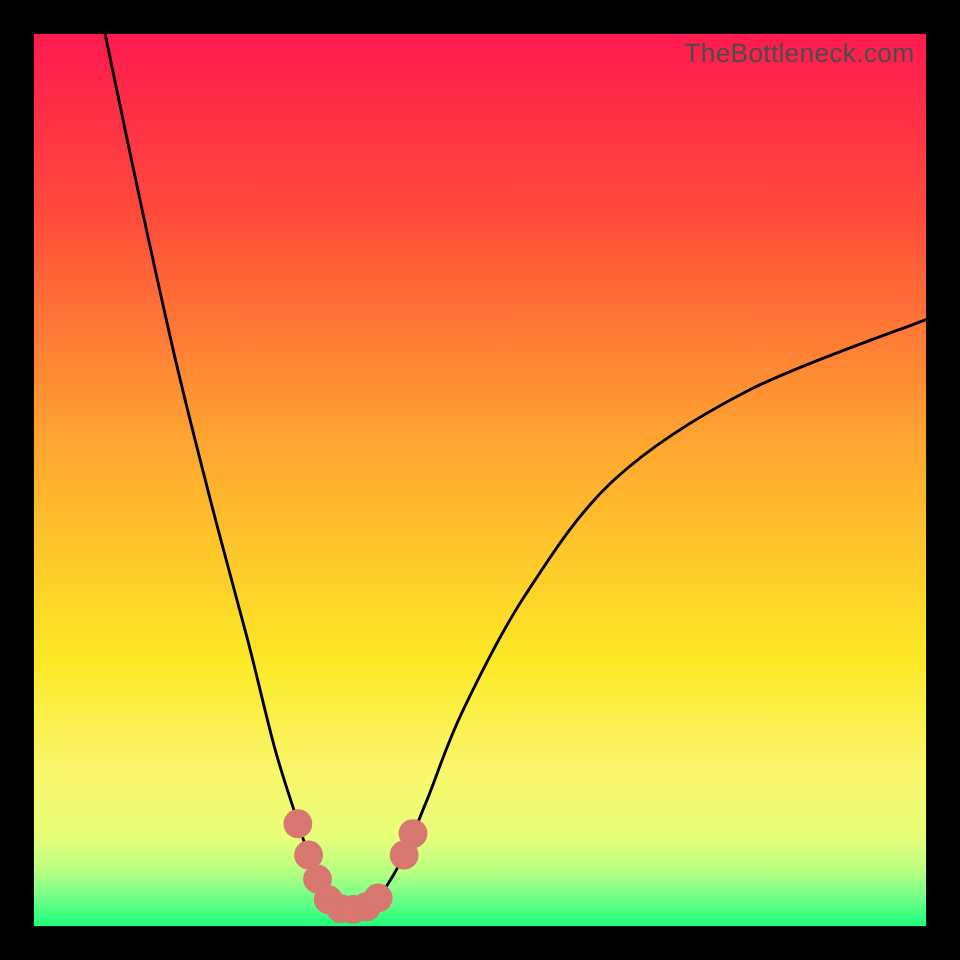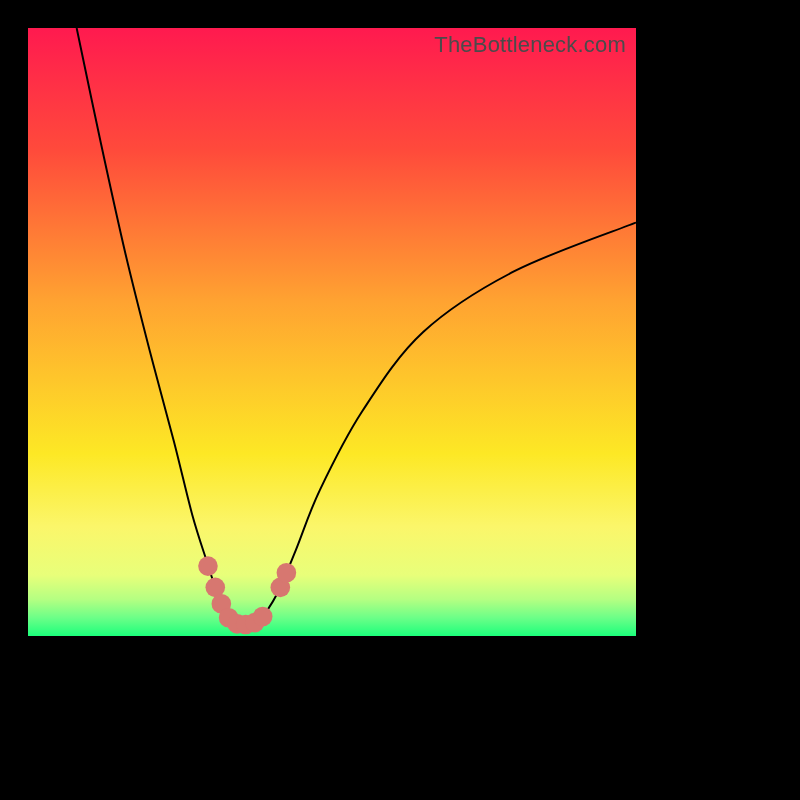--- a/index.html
+++ b/index.html
@@ -16,21 +16,21 @@
     top: 0;
     left: 0;
     width: 800px;
     height: 800px;
     background: #000;
   }
   .plot {
     position: absolute;
     left: 28px;
     top: 28px;
-    width: 608px;
+    width: 744px;
     height: 744px;
     overflow: hidden;
     text-align: right;
   }
   .gradient {
     position: absolute;
     inset: 0;
   }
   .watermark {
     position: absolute;

